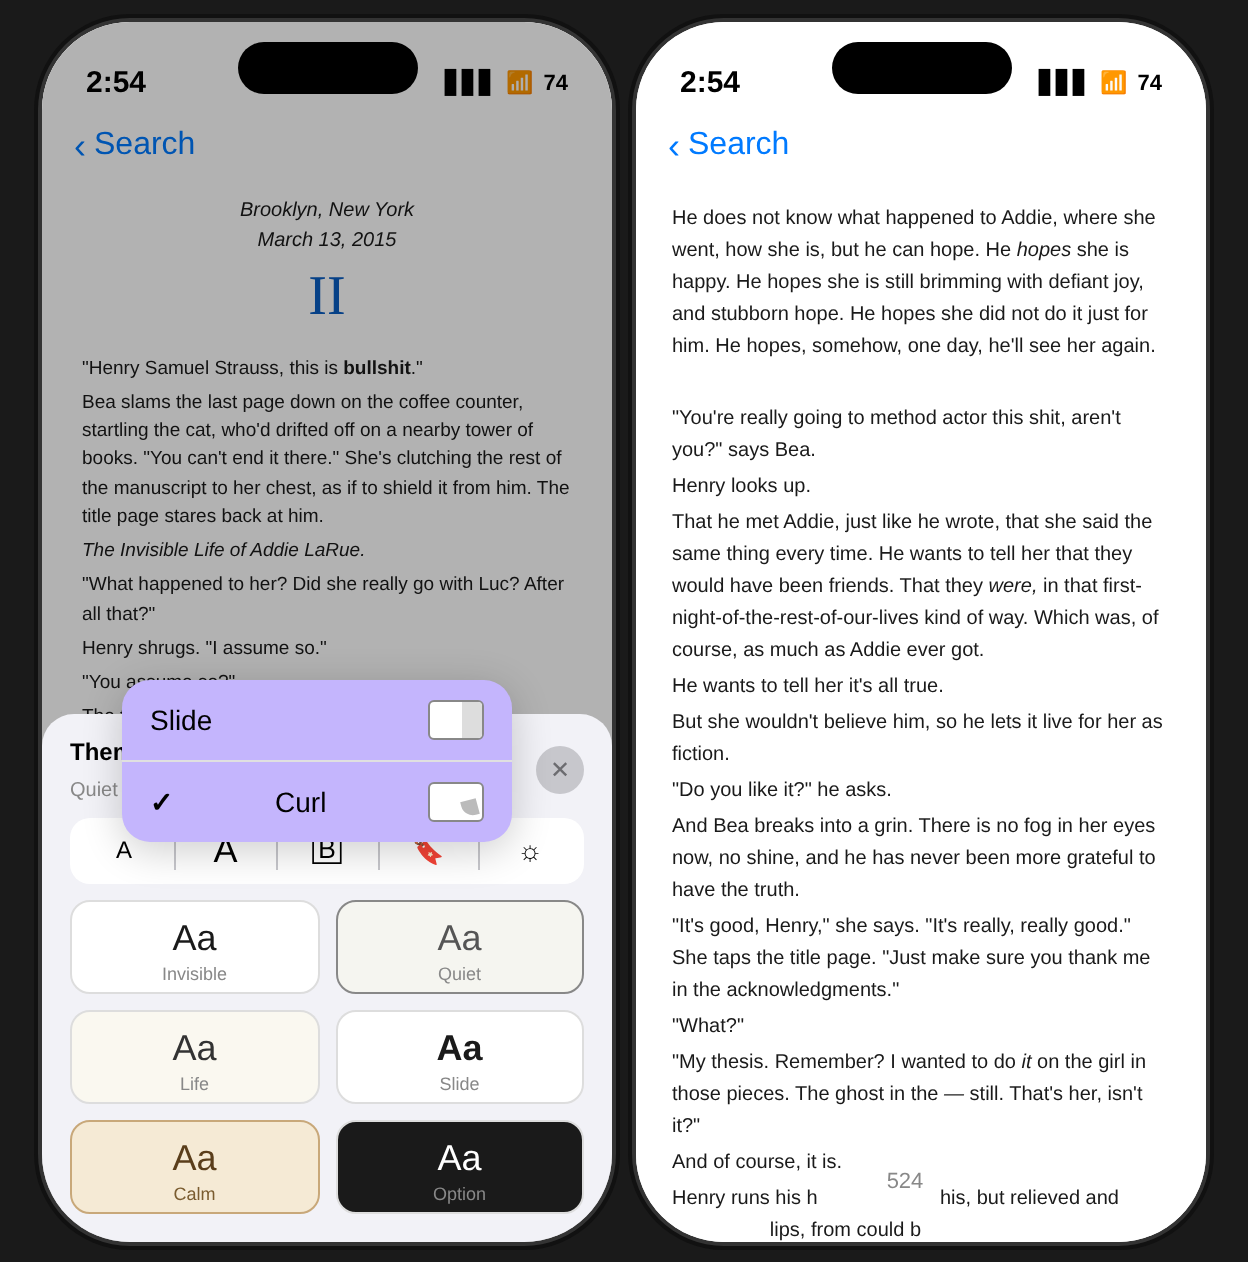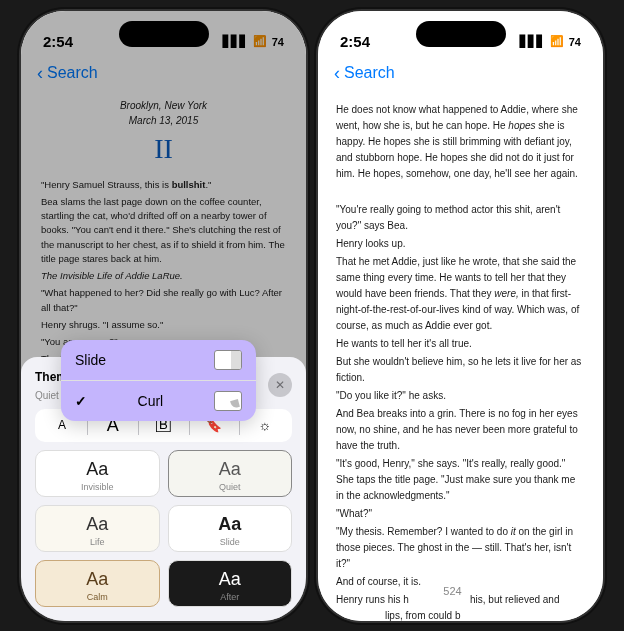--- a/index.html
+++ b/index.html
@@ -422,21 +422,21 @@
         <div class="theme-card calm-bg">
           <div class="theme-card-inner">
             <span class="theme-aa calm-color">Aa</span>
             <span class="theme-label calm-text">Calm</span>
           </div>
         </div>
 
         <div class="theme-card" style="background:#1a1a1a;">
           <div class="theme-card-inner">
             <span class="theme-aa" style="color:#fff;">Aa</span>
-            <span class="theme-label" style="color:#888;">After</span>
+            <span class="theme-label" style="color:#888;">Option</span>
           </div>
         </div>
       </div>
     </div>
   </div>
 
   <div class="phone phone-right">
 
     <div class="status-bar">
       <span class="time">2:54</span>

